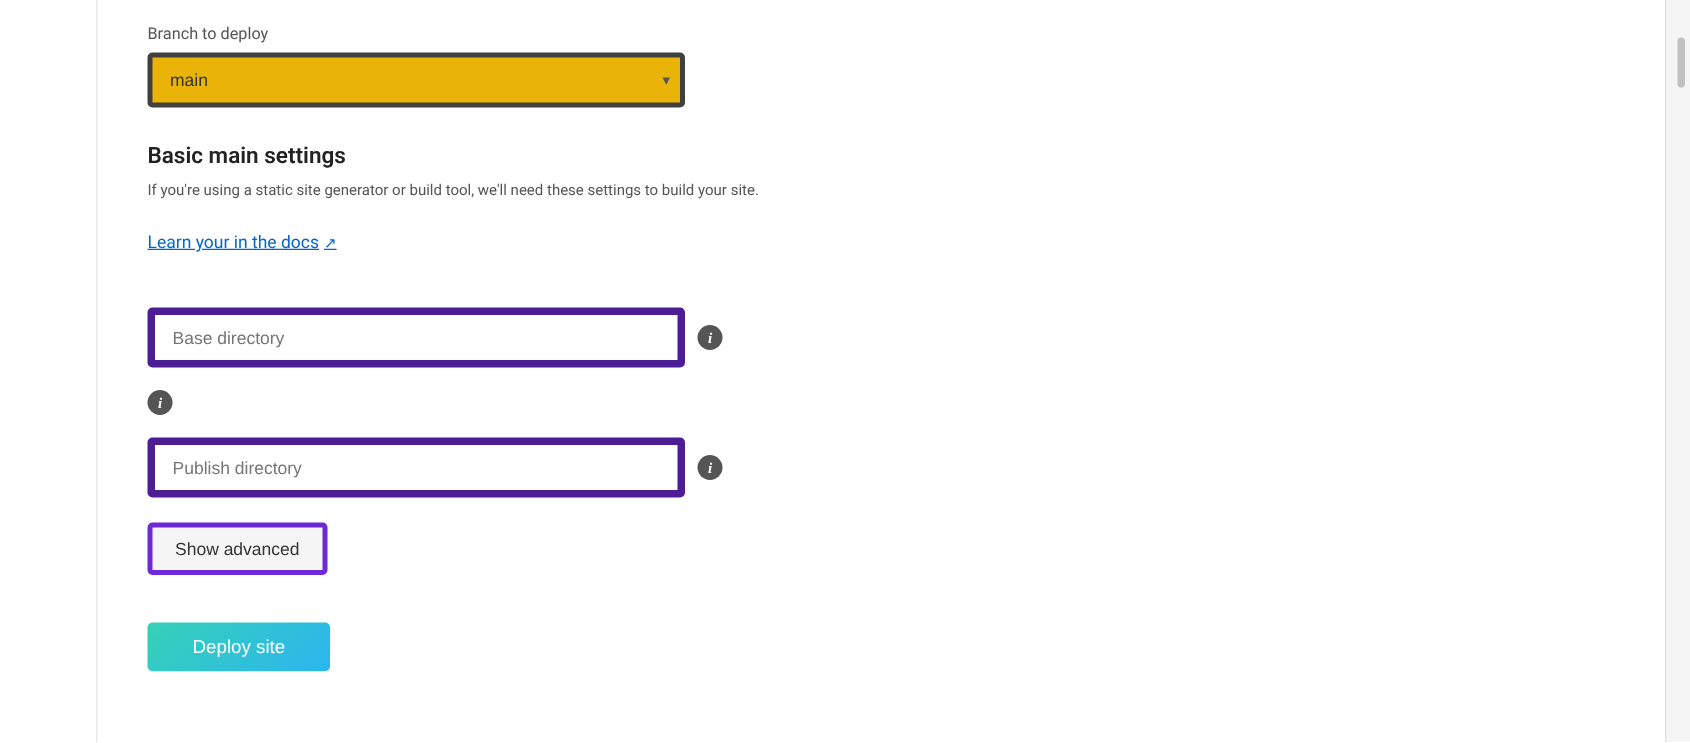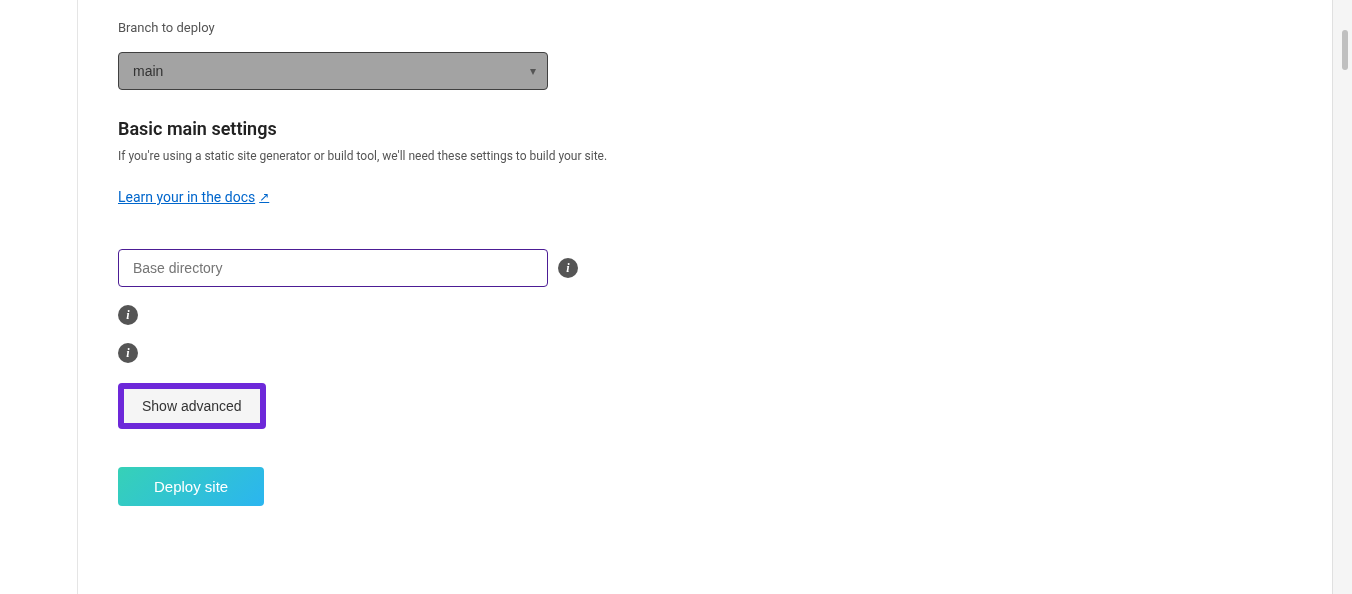--- a/index.html
+++ b/index.html
@@ -54,37 +54,37 @@
       overflow: hidden;
     }
 
     .branch-section {
       margin-bottom: 28px;
     }
 
     .field-label {
       font-size: 13px;
       color: #555;
-      margin-bottom: 17px;
+      margin-bottom: 7px;
       font-weight: 400;
     }
 
     .branch-select-wrapper {
       position: relative;
       width: 430px;
     }
 
     .branch-select {
       width: 100%;
       padding: 10px 56px 10px 14px;
-      border: 1px solid #404040;
+      border: 4px solid #404040;
       border-radius: 4px;
       font-size: 14px;
       color: #333;
-      background: #a3a3a3;
+      background: #eab308;
       appearance: none;
       -webkit-appearance: none;
       cursor: pointer;
       outline: none;
     }
 
     .select-arrow {
       position: absolute;
       right: 12px;
       top: 50%;
@@ -137,21 +137,21 @@
 
     .field-row {
       display: flex;
       align-items: center;
       gap: 10px;
     }
 
     .text-input {
       width: 430px;
       padding: 10px 14px;
-      border: 1px solid #4c1d95;
+      border: 6px solid #4c1d95;
       border-radius: 4px;
       font-size: 14px;
       color: #888;
       background: #fff;
       outline: none;
     }
 
     .info-icon {
       width: 20px;
       height: 20px;
@@ -164,21 +164,21 @@
       font-size: 12px;
       font-weight: 700;
       cursor: pointer;
       flex-shrink: 0;
       font-style: italic;
       font-family: Georgia, serif;
     }
 
     .show-advanced-btn {
       padding: 9px 18px;
-      border: 6px solid #6d28d9;
+      border: 4px solid #6d28d9;
       border-radius: 4px;
       background: #f5f5f5;
       font-size: 14px;
       color: #333;
       cursor: pointer;
       margin-bottom: 24px;
       font-weight: 400;
     }
 
     .deploy-btn {
@@ -233,20 +233,21 @@
       <div class="field-row">
         <input type="text" class="text-input" placeholder="Base directory" style="">
         <div class="info-icon">i</div>
       </div>
 
       <div class="field-row">
         <div class="info-icon">i</div>
       </div>
 
       <div class="field-row">
+        <input type="text" class="text-input" placeholder="Publish directory" style="">
         <div class="info-icon">i</div>
       </div>
 
     </div>
 
     <div class="buttons-row">
       <div>
         <button class="show-advanced-btn">Show advanced</button>
       </div>
       <div>

